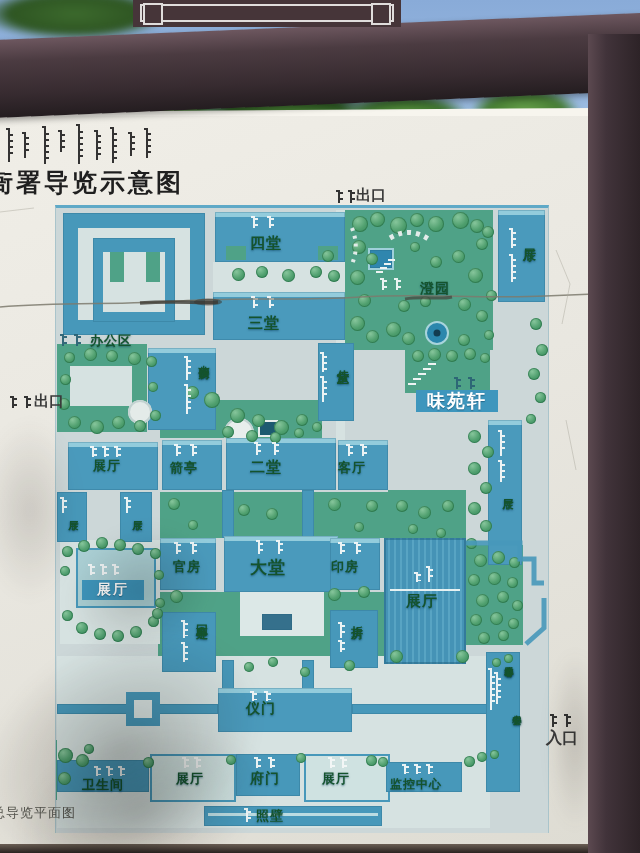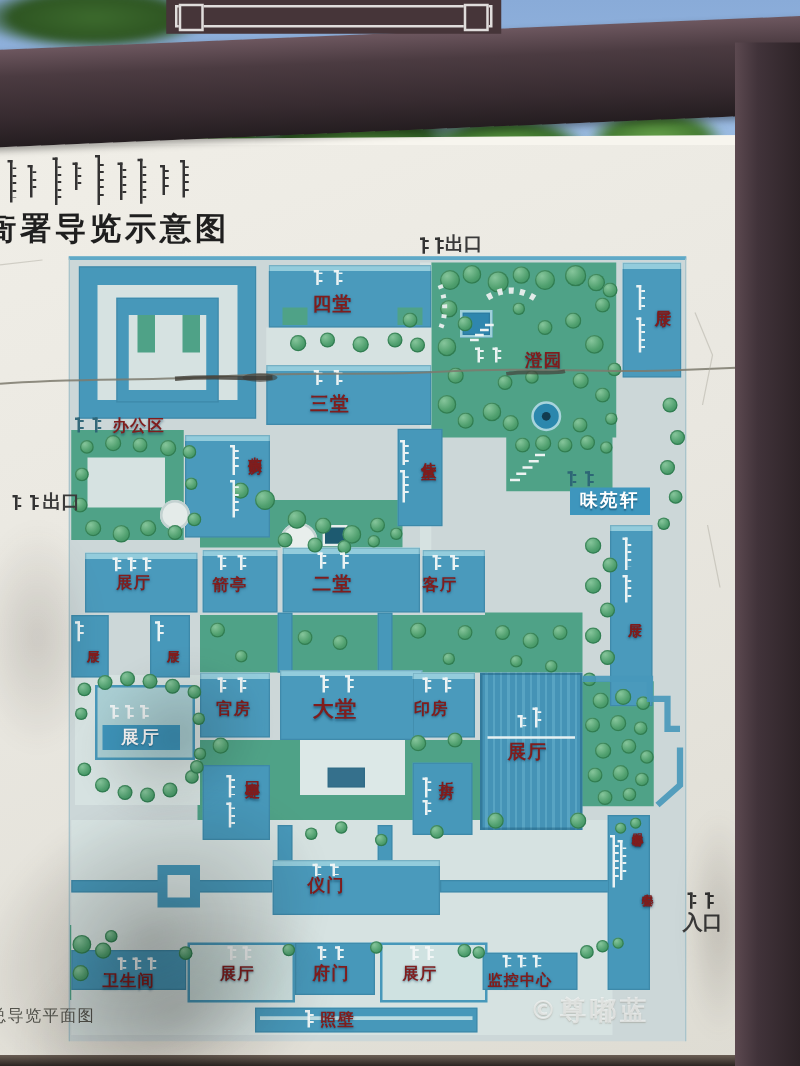--- a/index.html
+++ b/index.html
@@ -25,21 +25,21 @@
   .mappanel{position:absolute;left:55px;top:205px;width:492px;height:625px;background:#ccd7d8;
     border-top:3px solid #5fa9c7;border-left:1px solid #a9c4cb;border-right:1px solid #a9c4cb;z-index:4}
   .bld{position:absolute;background:linear-gradient(180deg,#93ccdc 0,#93ccdc 5px,#4a9abc 5px);z-index:5;box-shadow:inset 0 0 0 1px rgba(30,90,120,.25)}
   .bldF{position:absolute;background:#4798ba;z-index:5;box-shadow:inset 0 0 0 1px rgba(30,90,120,.25)}
   .paleB{position:absolute;background:#cfe2e1;border:2px solid #4798ba;z-index:5}
   .grn{position:absolute;background:#4fa287;z-index:4}
   .pal{position:absolute;background:#d6e2e1;z-index:4}
   .tree{position:absolute;border-radius:50%;z-index:5;
     background:radial-gradient(circle at 35% 30%,#86c59b,#4f9f6e 55%,#36875a);
     box-shadow:inset 0 0 0 1px rgba(28,100,60,.5)}
-  .lblW{position:absolute;color:#7f1d1d;font-weight:700;letter-spacing:1px;white-space:nowrap;z-index:6;
+  .lblW{position:absolute;color:#14532d;font-weight:700;letter-spacing:1px;white-space:nowrap;z-index:6;
     text-shadow:0 1px 2px rgba(8,58,88,.6)}
   .lblD{position:absolute;color:#3d3d3d;font-weight:700;white-space:nowrap;z-index:6}
   .vt{writing-mode:vertical-rl;text-orientation:upright;letter-spacing:1px}
   .lblBox{position:absolute;background:#3e96bd;display:flex;align-items:center;justify-content:center;z-index:6;
     color:#fff;font-weight:700;letter-spacing:2px;text-shadow:0 1px 1px rgba(8,58,88,.5)}
   .mg{position:absolute;border-left:2px solid;z-index:6;opacity:.95}
   .mg::before{content:"";position:absolute;left:-4px;top:-2px;width:4px;height:2px;border-bottom:2px solid}
   .mg::after{content:"";position:absolute;left:0;top:18%;width:3px;height:70%;
     background:repeating-linear-gradient(180deg,currentColor 0 1.6px,transparent 1.6px 6px)}
   .sh{position:absolute;pointer-events:none;mix-blend-mode:multiply;filter:blur(7px);z-index:8}
@@ -108,21 +108,21 @@
   <div class="lblW" style="left:420px;top:280px;font-size:14px">澄园</div>
   <div class="bldF" style="left:368px;top:248px;width:22px;height:18px;background:#2f86ae;border:2px solid #9fd0da"></div>
 
   <div class="bld" style="left:498px;top:210px;width:47px;height:92px"></div>
   <div class="lblW vt" style="left:520px;top:238px;font-size:13px">展厅</div>
 
   <div class="bld" style="left:148px;top:348px;width:68px;height:82px"></div>
   <div class="lblW vt" style="left:195px;top:356px;font-size:11px">内茶饭房</div>
   <div class="bldF" style="left:318px;top:343px;width:36px;height:78px"></div>
   <div class="lblW vt" style="left:334px;top:360px;font-size:12px">侍从室</div>
-  <div class="lblBox" style="left:456px;top:390px;width:64px;height:22px;font-size:14px">味苑轩</div>
+  <div class="lblBox" style="left:416px;top:390px;width:82px;height:22px;font-size:18px">味苑轩</div>
 
   <div class="bld" style="left:488px;top:420px;width:34px;height:145px"></div>
   <div class="lblW vt" style="left:499px;top:490px;font-size:11px">展厅</div>
 
   <div class="abs" style="left:224px;top:418px;width:30px;height:30px;border-radius:50%;background:#e8eeec;box-shadow:inset 0 0 0 2px #c3d2d1;z-index:5"></div>
   <div class="abs" style="left:128px;top:400px;width:24px;height:24px;border-radius:50%;background:#e4ebe9;box-shadow:inset 0 0 0 2px #c3d2d1;z-index:5"></div>
   <div class="abs" style="left:258px;top:420px;width:16px;height:13px;background:#1d5a70;border:2px solid #e8eeec;z-index:5"></div>
 
   <div class="bld" style="left:68px;top:442px;width:90px;height:48px"></div>
   <div class="lblW" style="left:93px;top:457px;font-size:13px">展厅</div>
@@ -183,21 +183,20 @@
 
   <div class="bldF" style="left:204px;top:806px;width:178px;height:20px"></div>
   <div class="abs" style="left:208px;top:813px;width:170px;height:3px;background:#bcdce2;z-index:6"></div>
   <div class="lblW" style="left:256px;top:807px;font-size:13px">照壁</div>
 
   <div class="bldF" style="left:486px;top:652px;width:34px;height:140px"></div>
   <div class="lblW vt" style="left:502px;top:660px;font-size:9px;letter-spacing:0">游客服务中心</div>
   <div class="lblW vt" style="left:510px;top:708px;font-size:9px;letter-spacing:0">安保中心</div>
 
   <div class="lblD" style="left:-8px;top:804px;font-size:13px;color:#56564f;font-weight:400;letter-spacing:1px">总导览平面图</div>
-  <div class="wm" style="left:424px;top:794px;font-size:21px">©尊嘟蓝</div>
 
   <svg class="decor" width="640" height="853" viewBox="0 0 640 853">
     <path d="M390,238 Q410,226 430,240" stroke="#e2ebe9" stroke-width="5" fill="none" stroke-dasharray="4 5"></path>
     <path d="M352,228 Q360,248 351,266" stroke="#e2ebe9" stroke-width="4" fill="none" stroke-dasharray="3 5"></path>
     <g stroke="#eef4f3" stroke-width="2">
       <path d="M408,384 h8 M413,379 h8 M418,374 h8 M423,369 h8 M428,364 h8"></path>
       <path d="M376,272 h7 M380,268 h7 M384,264 h7 M388,260 h7"></path>
     </g>
     <circle cx="437" cy="333" r="11" fill="#2b87ad" stroke="#a8d4dc" stroke-width="2"></circle>
     <circle cx="437" cy="333" r="3.5" fill="#123c50"></circle>

